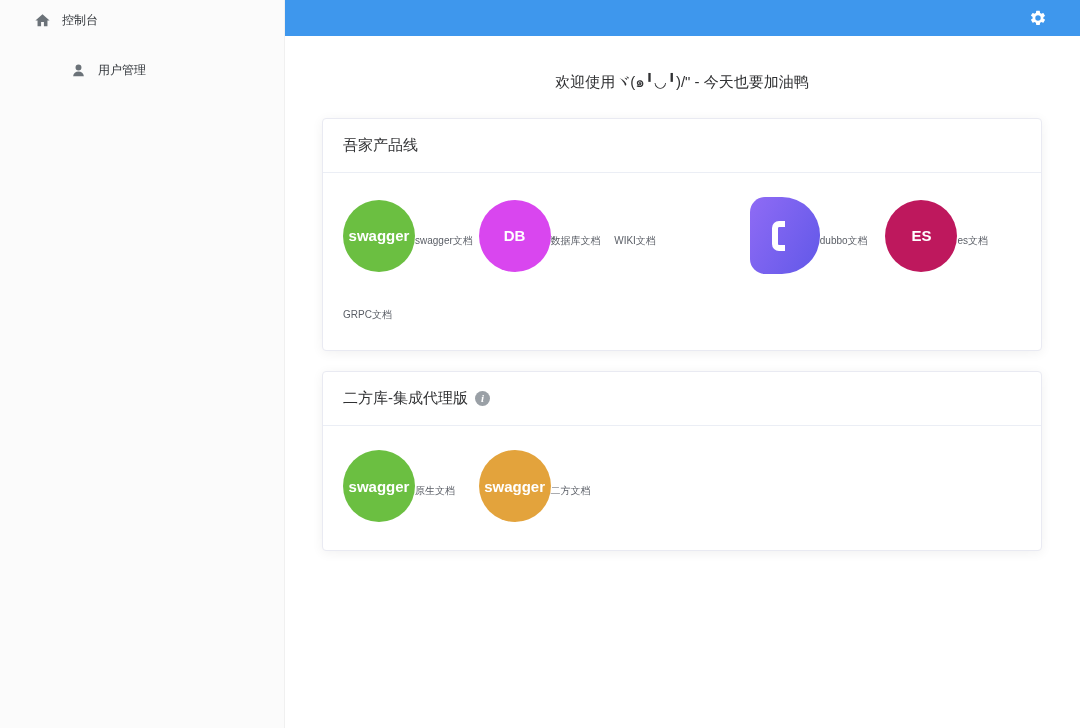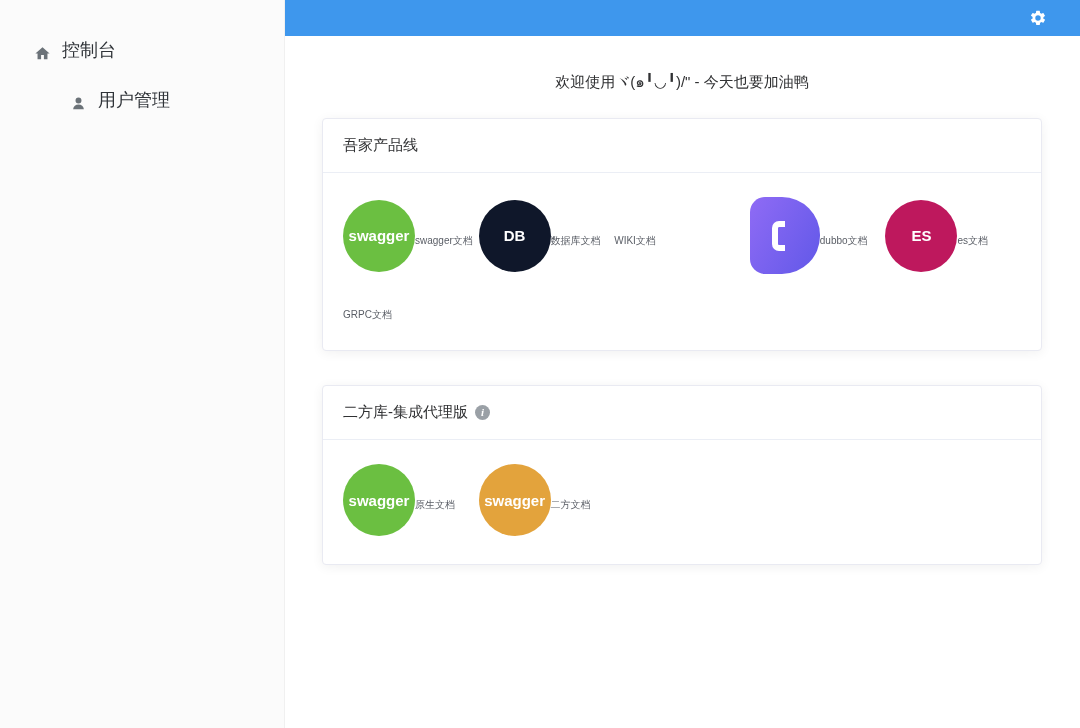--- a/index.html
+++ b/index.html
@@ -17,23 +17,23 @@
   .sidebar {
     flex: 0 0 285px;
     width: 285px;
     background: #fbfbfb;
     border-right: 1px solid #f0f0f0;
     padding-top: 12px;
   }
   .side-item {
     height: 50px;
     display: flex;
-    align-items: flex-end;
+    align-items: flex-start;
     padding: 0 20px 0 34px;
-    font-size: 18px;
+    font-size: 12px;
     color: #2f3338;
     cursor: pointer;
     user-select: none;
   }
   .side-item.child { padding-left: 70px; }
   .side-item .icn {
     width: 17px; height: 17px;
     margin-right: 11px;
     display: inline-flex;
     color: #6b7278;
@@ -79,21 +79,21 @@
     color: #303133;
     margin: 8px 0 24px;
   }
 
   
   .card {
     background: #fff;
     border: 1px solid #e9eaf2;
     border-radius: 4px;
     box-shadow: 0 2px 12px rgba(0,0,0,0.06);
-    margin-bottom: 34px;
+    margin-bottom: 20px;
   }
   .card-header {
     padding: 17px 20px;
     border-bottom: 1px solid #ebeef5;
     font-size: 15px;
     color: #303133;
     display: flex;
     align-items: center;
     gap: 7px;
   }
@@ -192,21 +192,21 @@
         <section class="card">
           <div class="card-header">
             <span>吾家产品线</span>
           </div>
           <div class="card-body">
             <div class="product">
               <div class="badge" style="background: rgb(107, 191, 65);">swagger</div>
               <div class="product-label">swagger文档</div>
             </div>
             <div class="product">
-              <div class="badge" style="background: #0f172a;">DB</div>
+              <div class="badge" style="background: #d946ef;">DB</div>
               <div class="product-label">数据库文档</div>
             </div>
             <div class="product">
               <div class="product-label">WIKI文档</div>
             </div>
             <div class="product">
               <div class="badge dubbo-shape" style="background: linear-gradient(120deg, rgb(143, 107, 245) 0%, rgb(97, 88, 232) 100%);">
                 <span class="bracket"></span>
               </div>
               <div class="product-label">dubbo文档</div>

